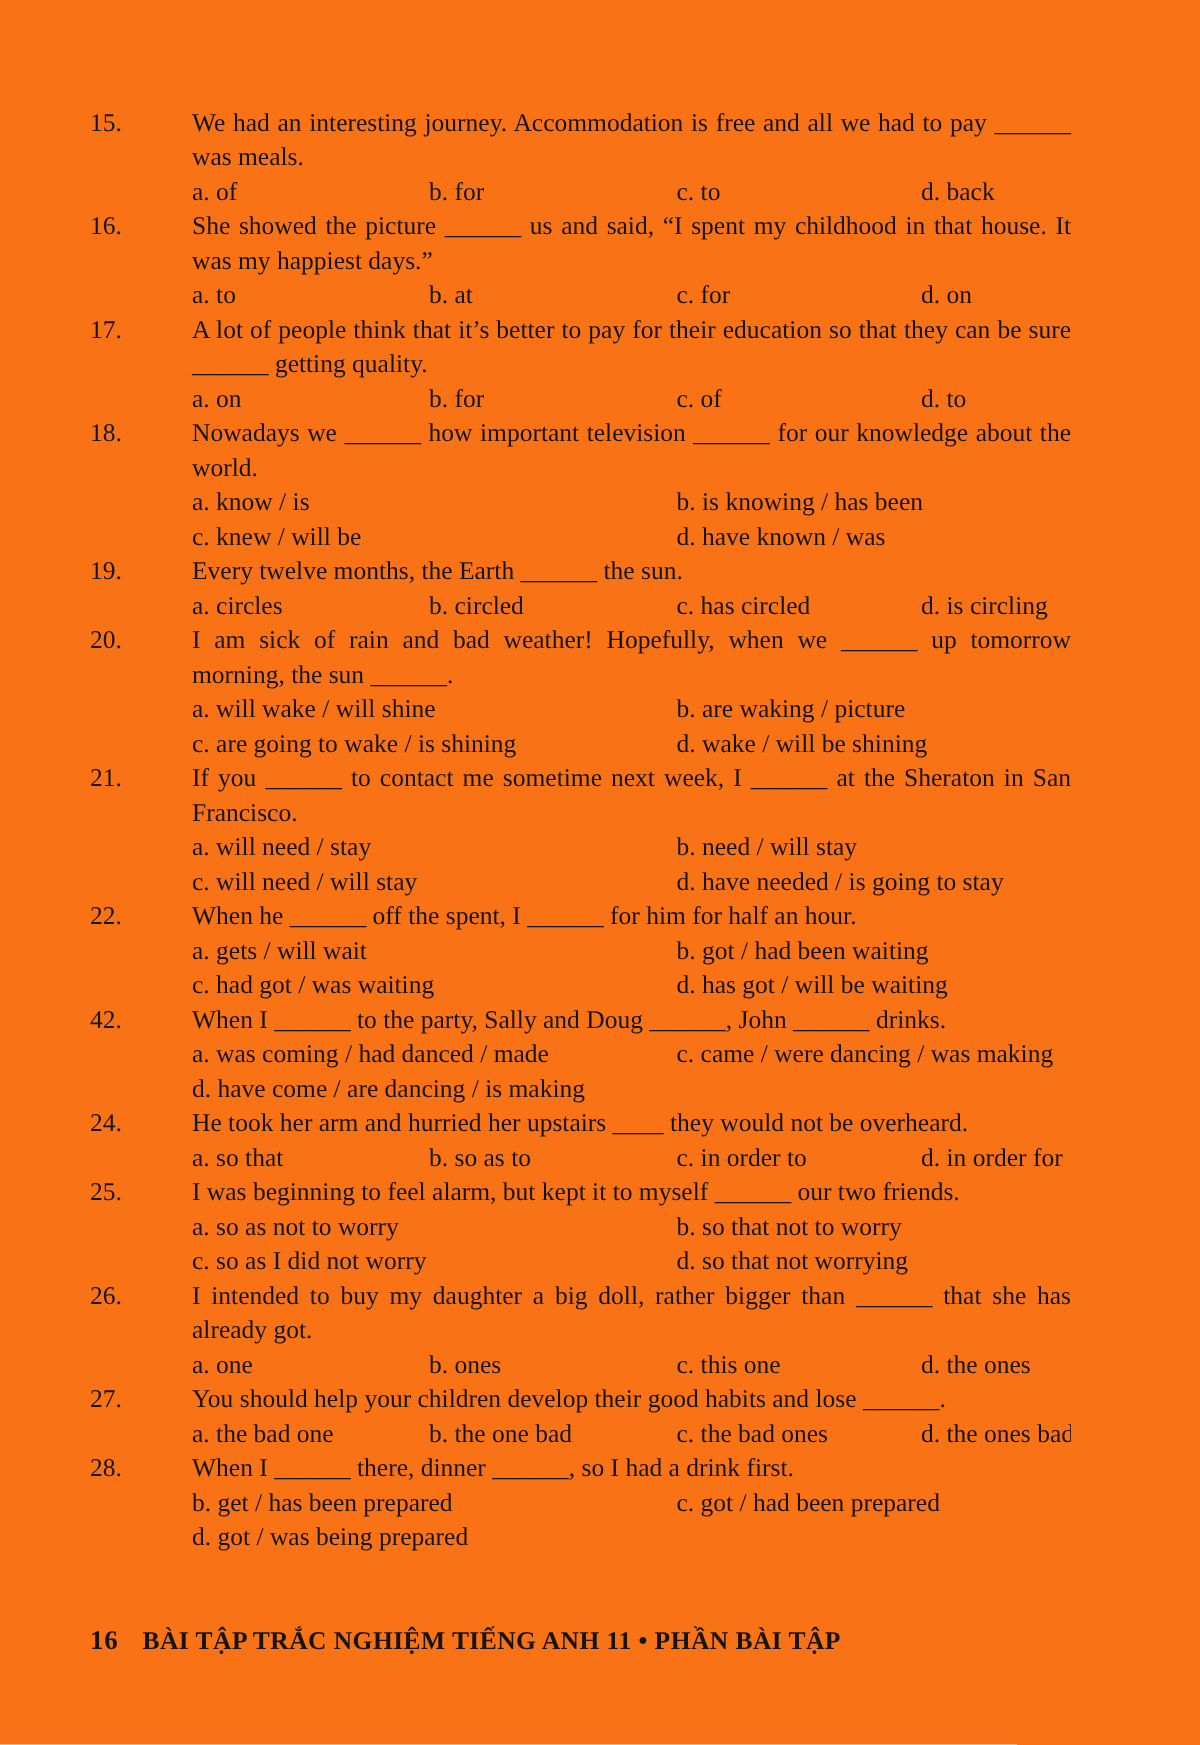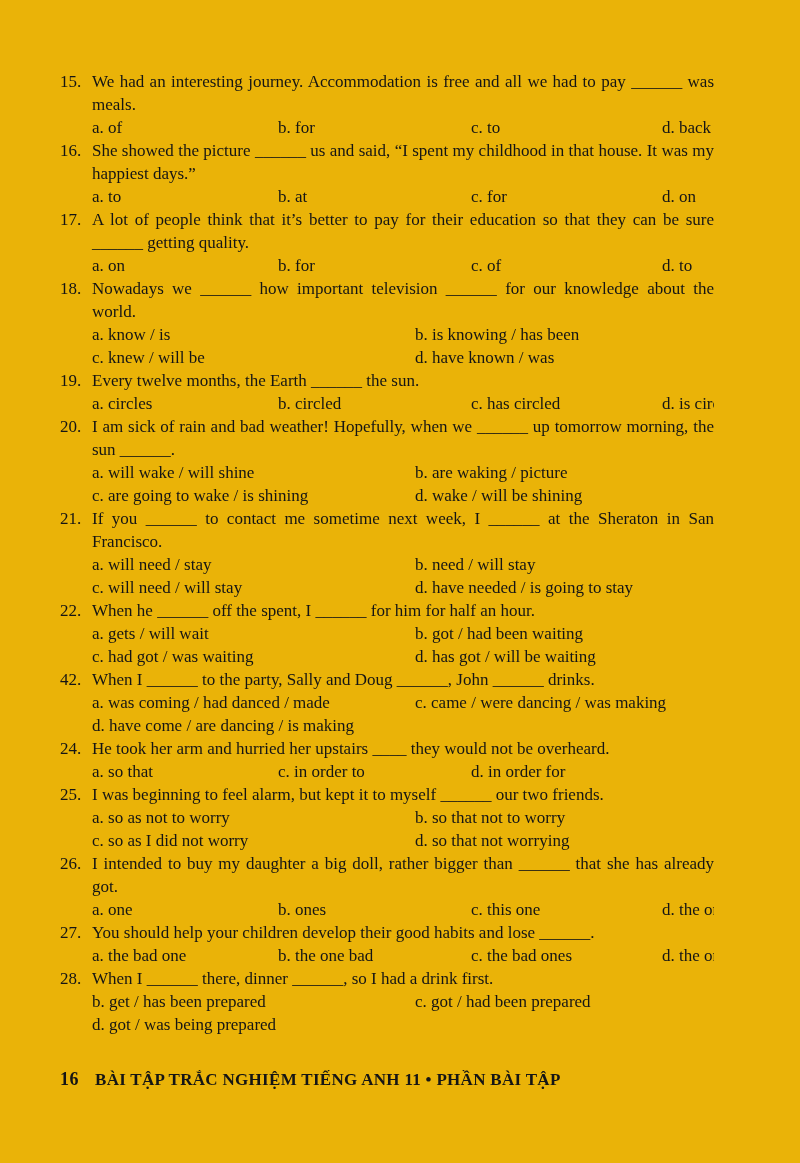--- a/index.html
+++ b/index.html
@@ -1,44 +1,44 @@
 <!DOCTYPE html>
 <html><head>
 <meta charset="utf-8">
 <style>
   html, body { margin: 0; padding: 0; background: #e8e8e8; }
   .page {
     width: 800px;
     height: 1163px;
     margin: 0 auto;
-    background: #eab308;
+    background: #f97316;
     box-sizing: border-box;
     padding: 70px 86px 0 60px;
     position: relative;
     font-family: "Liberation Serif", "DejaVu Serif", serif;
     font-size: 17px;
     line-height: 23px;
     color: #151515;
   }
   .question { display: flex; }
   .q-num {
     flex: none;
     width: 32px;
     white-space: nowrap;
   }
-  .q-body { flex: 1; min-width: 0; }
+  .q-body { flex: 1; min-width: 0; margin-left: 36px; }
   .q-text { text-align: justify; }
   .q-options { display: grid; }
-  .q-options.four-col { grid-template-columns: 158px 165px 163px 1fr; gap: 28px; }
+  .q-options.four-col { grid-template-columns: 158px 165px 163px 1fr; }
   .q-options.two-col  { grid-template-columns: 323px 1fr; }
   .opt { white-space: nowrap; overflow: hidden; }
   .footer {
     position: absolute;
     left: 60px;
-    bottom: 72px;
+    bottom: 58px;
     display: flex;
     align-items: baseline;
     gap: 16px;
   }
   .page-num {
     font-weight: bold;
     font-size: 18px;
     letter-spacing: 0.5px;
   }
   .footer-text {
@@ -167,20 +167,21 @@
           </div>
     </div>
   </div>
 
   <div class="question">
     <span class="q-num">24.</span>
     <div class="q-body">
       <div class="q-text">He took her arm and hurried her upstairs ____ they would not be overheard.</div>
       <div class="q-options four-col">
             <span class="opt">a. so that</span>
+            <span class="opt">b. so as to</span>
             <span class="opt">c. in order to</span>
             <span class="opt">d. in order for</span>
           </div>
     </div>
   </div>
 
   <div class="question">
     <span class="q-num">25.</span>
     <div class="q-body">
       <div class="q-text">I was beginning to feel alarm, but kept it to myself ______ our two friends.</div>

